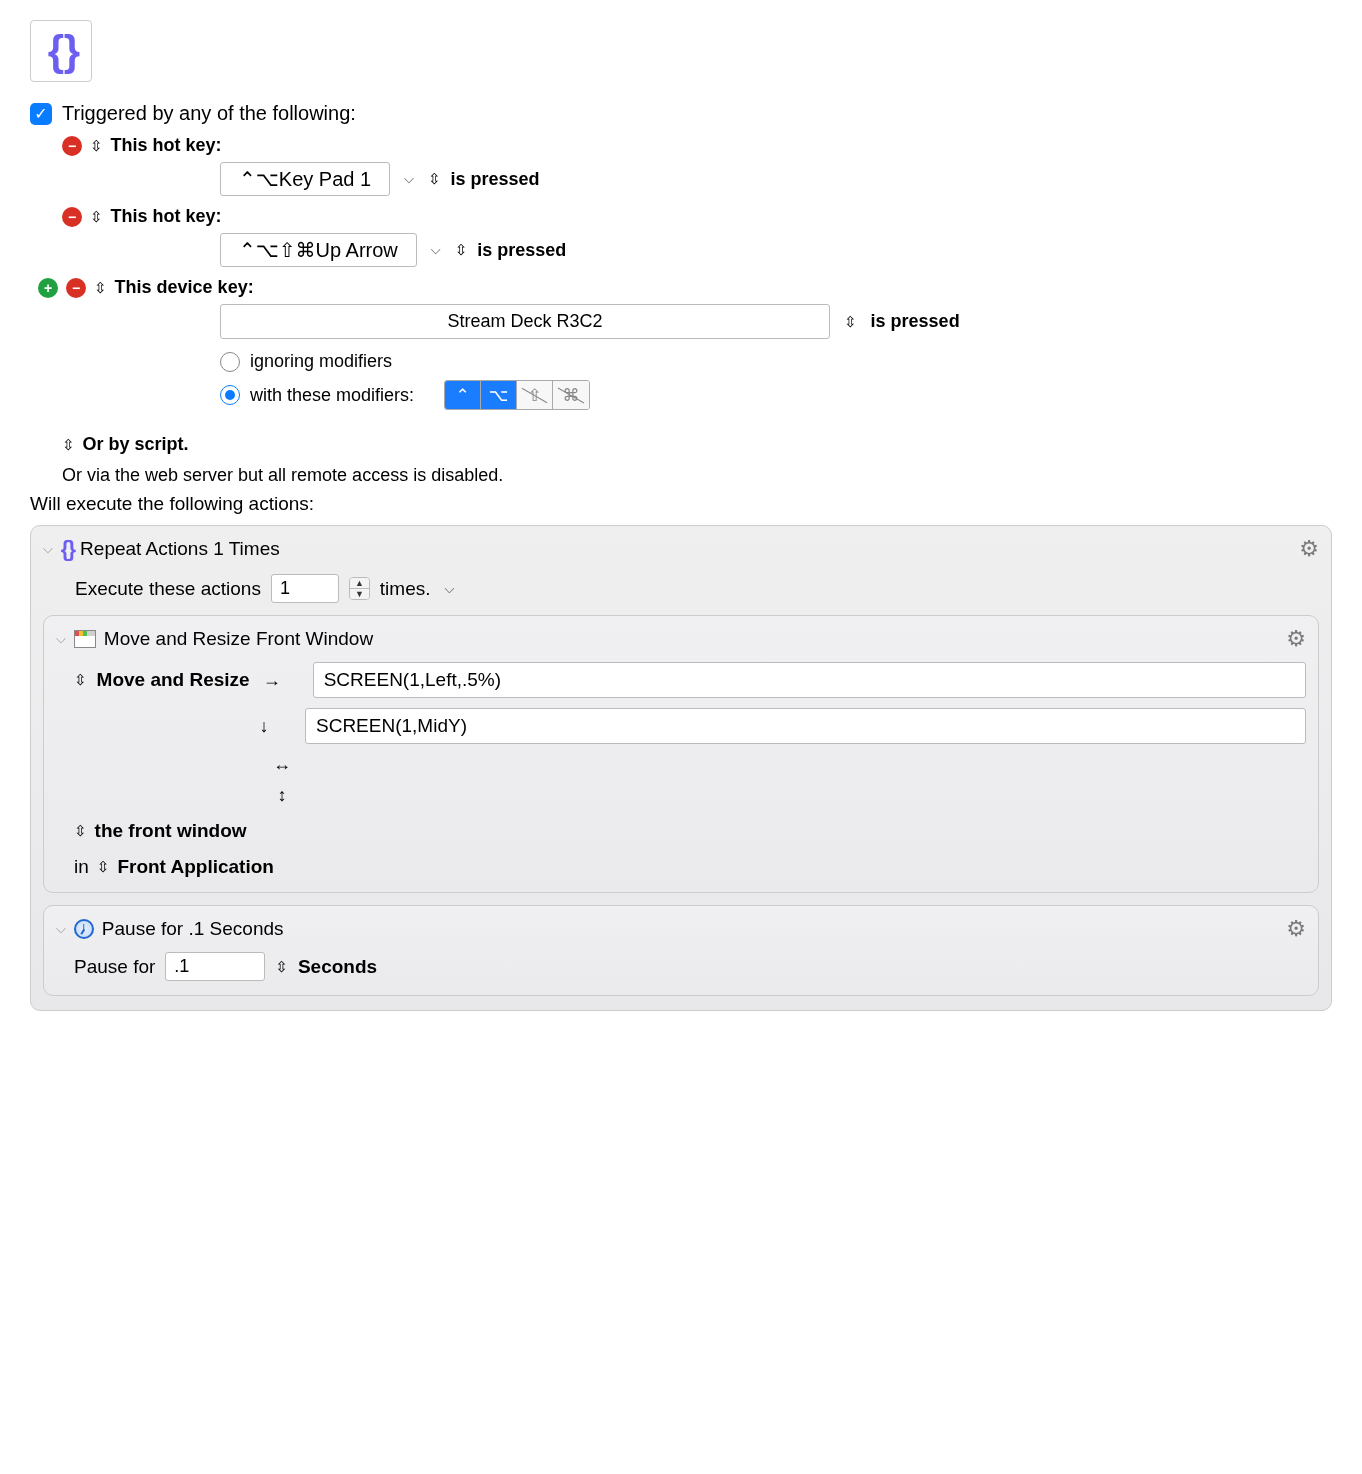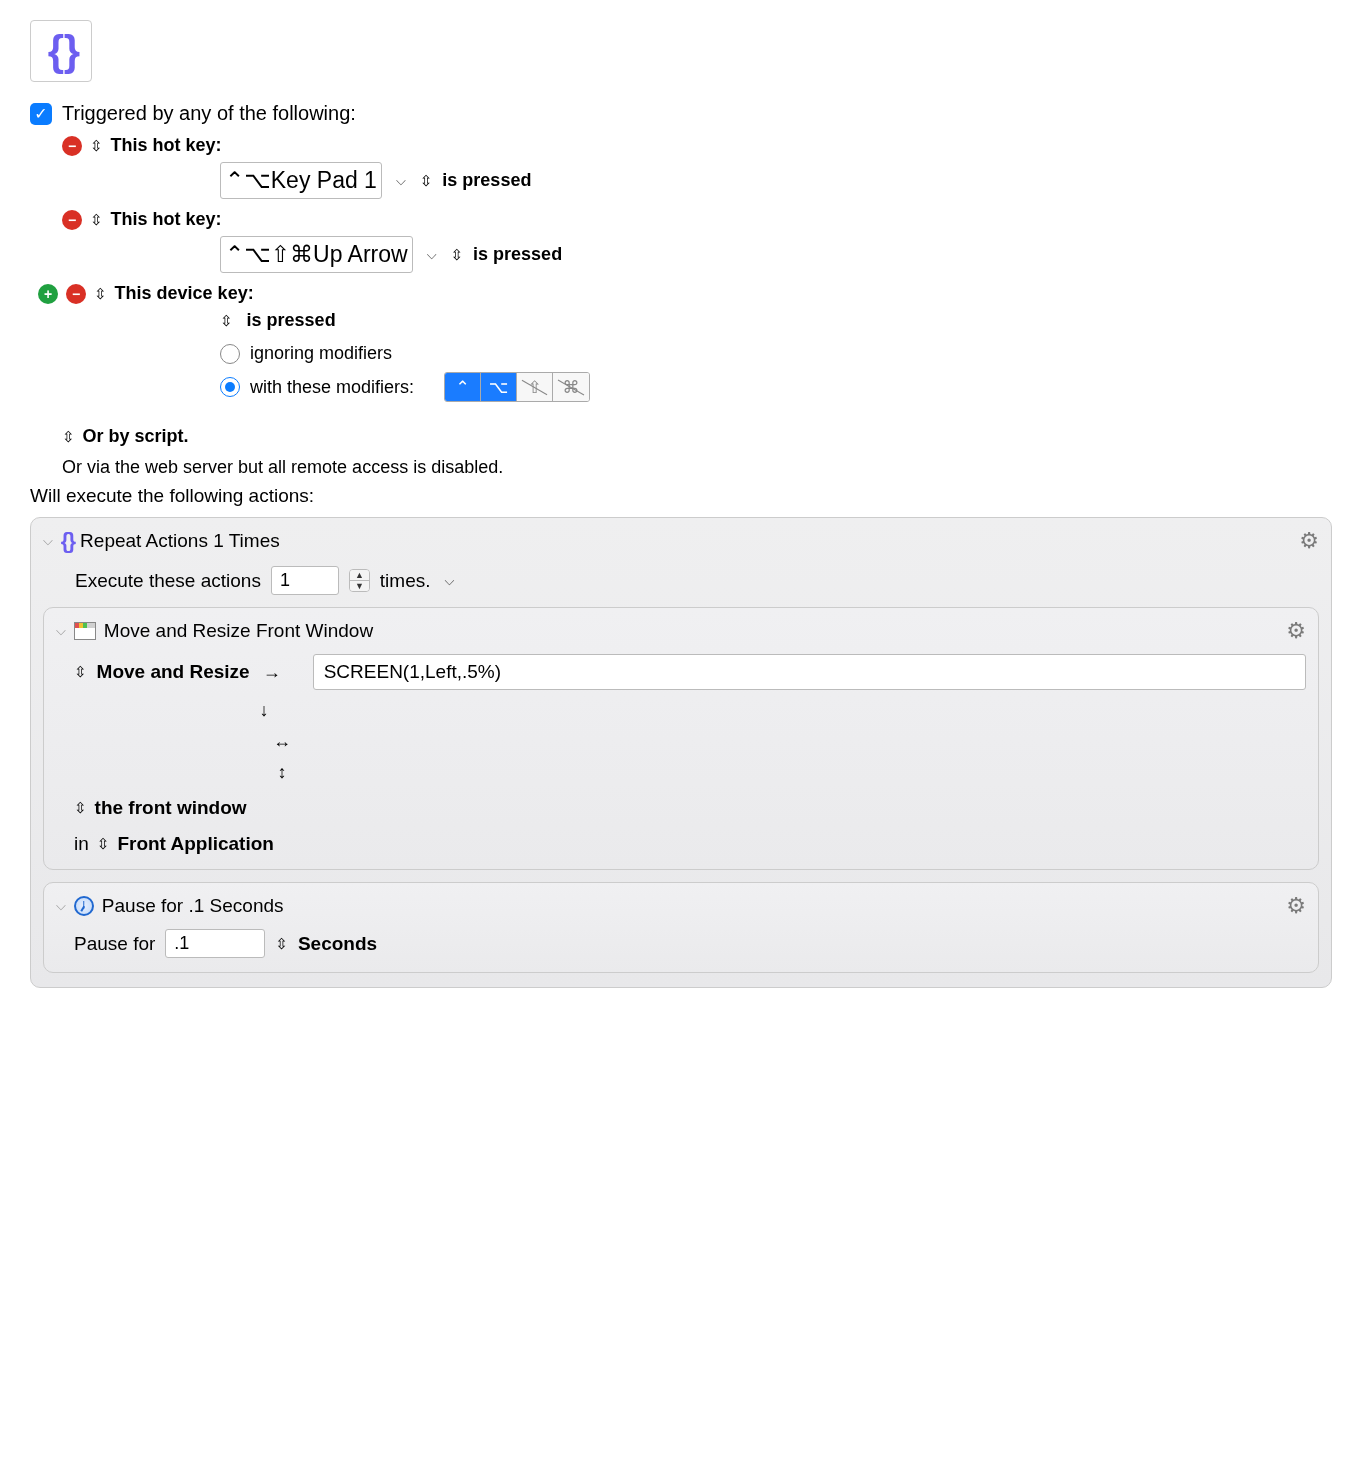--- a/index.html
+++ b/index.html
@@ -41,22 +41,22 @@
   }
   .label { font-size: 20px; }
   .bold { font-weight: 700; }
   .trigger-row { display: flex; align-items: center; gap: 8px; margin: 10px 0 6px 32px; }
   .badge { width: 20px; height: 20px; border-radius: 50%; display: inline-flex; align-items: center; justify-content: center; color: #fff; font-size: 14px; font-weight: bold; flex-shrink: 0; }
   .badge.minus { background: #d93025; }
   .badge.plus { background: #20a040; }
   .hotkey-box {
     border: 1px solid #bbb;
     border-radius: 3px;
-    padding: 4px 4px;
-    font-size: 23px;
+    padding: 4px 18px;
+    font-size: 20px;
     background: #fff;
     text-align: center;
     min-width: 160px;
   }
   .chevron { font-size: 13px; color: #555; padding: 0 4px; }
   .device-box {
     border: 1px solid #bbb;
     border-radius: 3px;
     padding: 6px 18px;
     font-size: 18px;
@@ -174,20 +174,21 @@
   <span class="bold">is pressed</span>
 </div>
 
 <div class="trigger-row" style="margin-left:8px;">
   <span class="badge plus">+</span>
   <span class="badge minus">−</span>
   <span class="stepper-sym">⇳</span>
   <span class="bold">This device key:</span>
 </div>
 <div class="row" style="margin-left:190px; gap:14px;">
+  <div class="device-box">Stream Deck R3C2</div>
   <span class="stepper-sym">⇳</span>
   <span class="bold">is pressed</span>
 </div>
 
 <div class="row" style="margin-left:190px; margin-top:12px; gap:10px;">
   <span class="radio"></span>
   <span>ignoring modifiers</span>
 </div>
 <div class="row" style="margin-left:190px; margin-top:8px; gap:10px;">
   <span class="radio selected"></span>
@@ -239,20 +240,21 @@
 
     <div class="param-row">
       <span class="stepper-sym">⇳</span>
       <span class="bold">Move and Resize</span>
       <span class="arrow-lbl">→</span>
       <input class="text-input" type="text" value="SCREEN(1,Left,.5%)" style="">
     </div>
     <div class="param-row indented" style="margin-left:0;">
       <span style="width:186px;"></span>
       <span class="arrow-lbl">↓</span>
+      <input class="text-input" type="text" value="SCREEN(1,MidY)" style="">
     </div>
     <div class="param-row">
       <span style="width:186px;"></span>
       <span class="arrow-lbl">↔</span>
     </div>
     <div class="param-row">
       <span style="width:186px;"></span>
       <span class="arrow-lbl">↕</span>
     </div>
 

